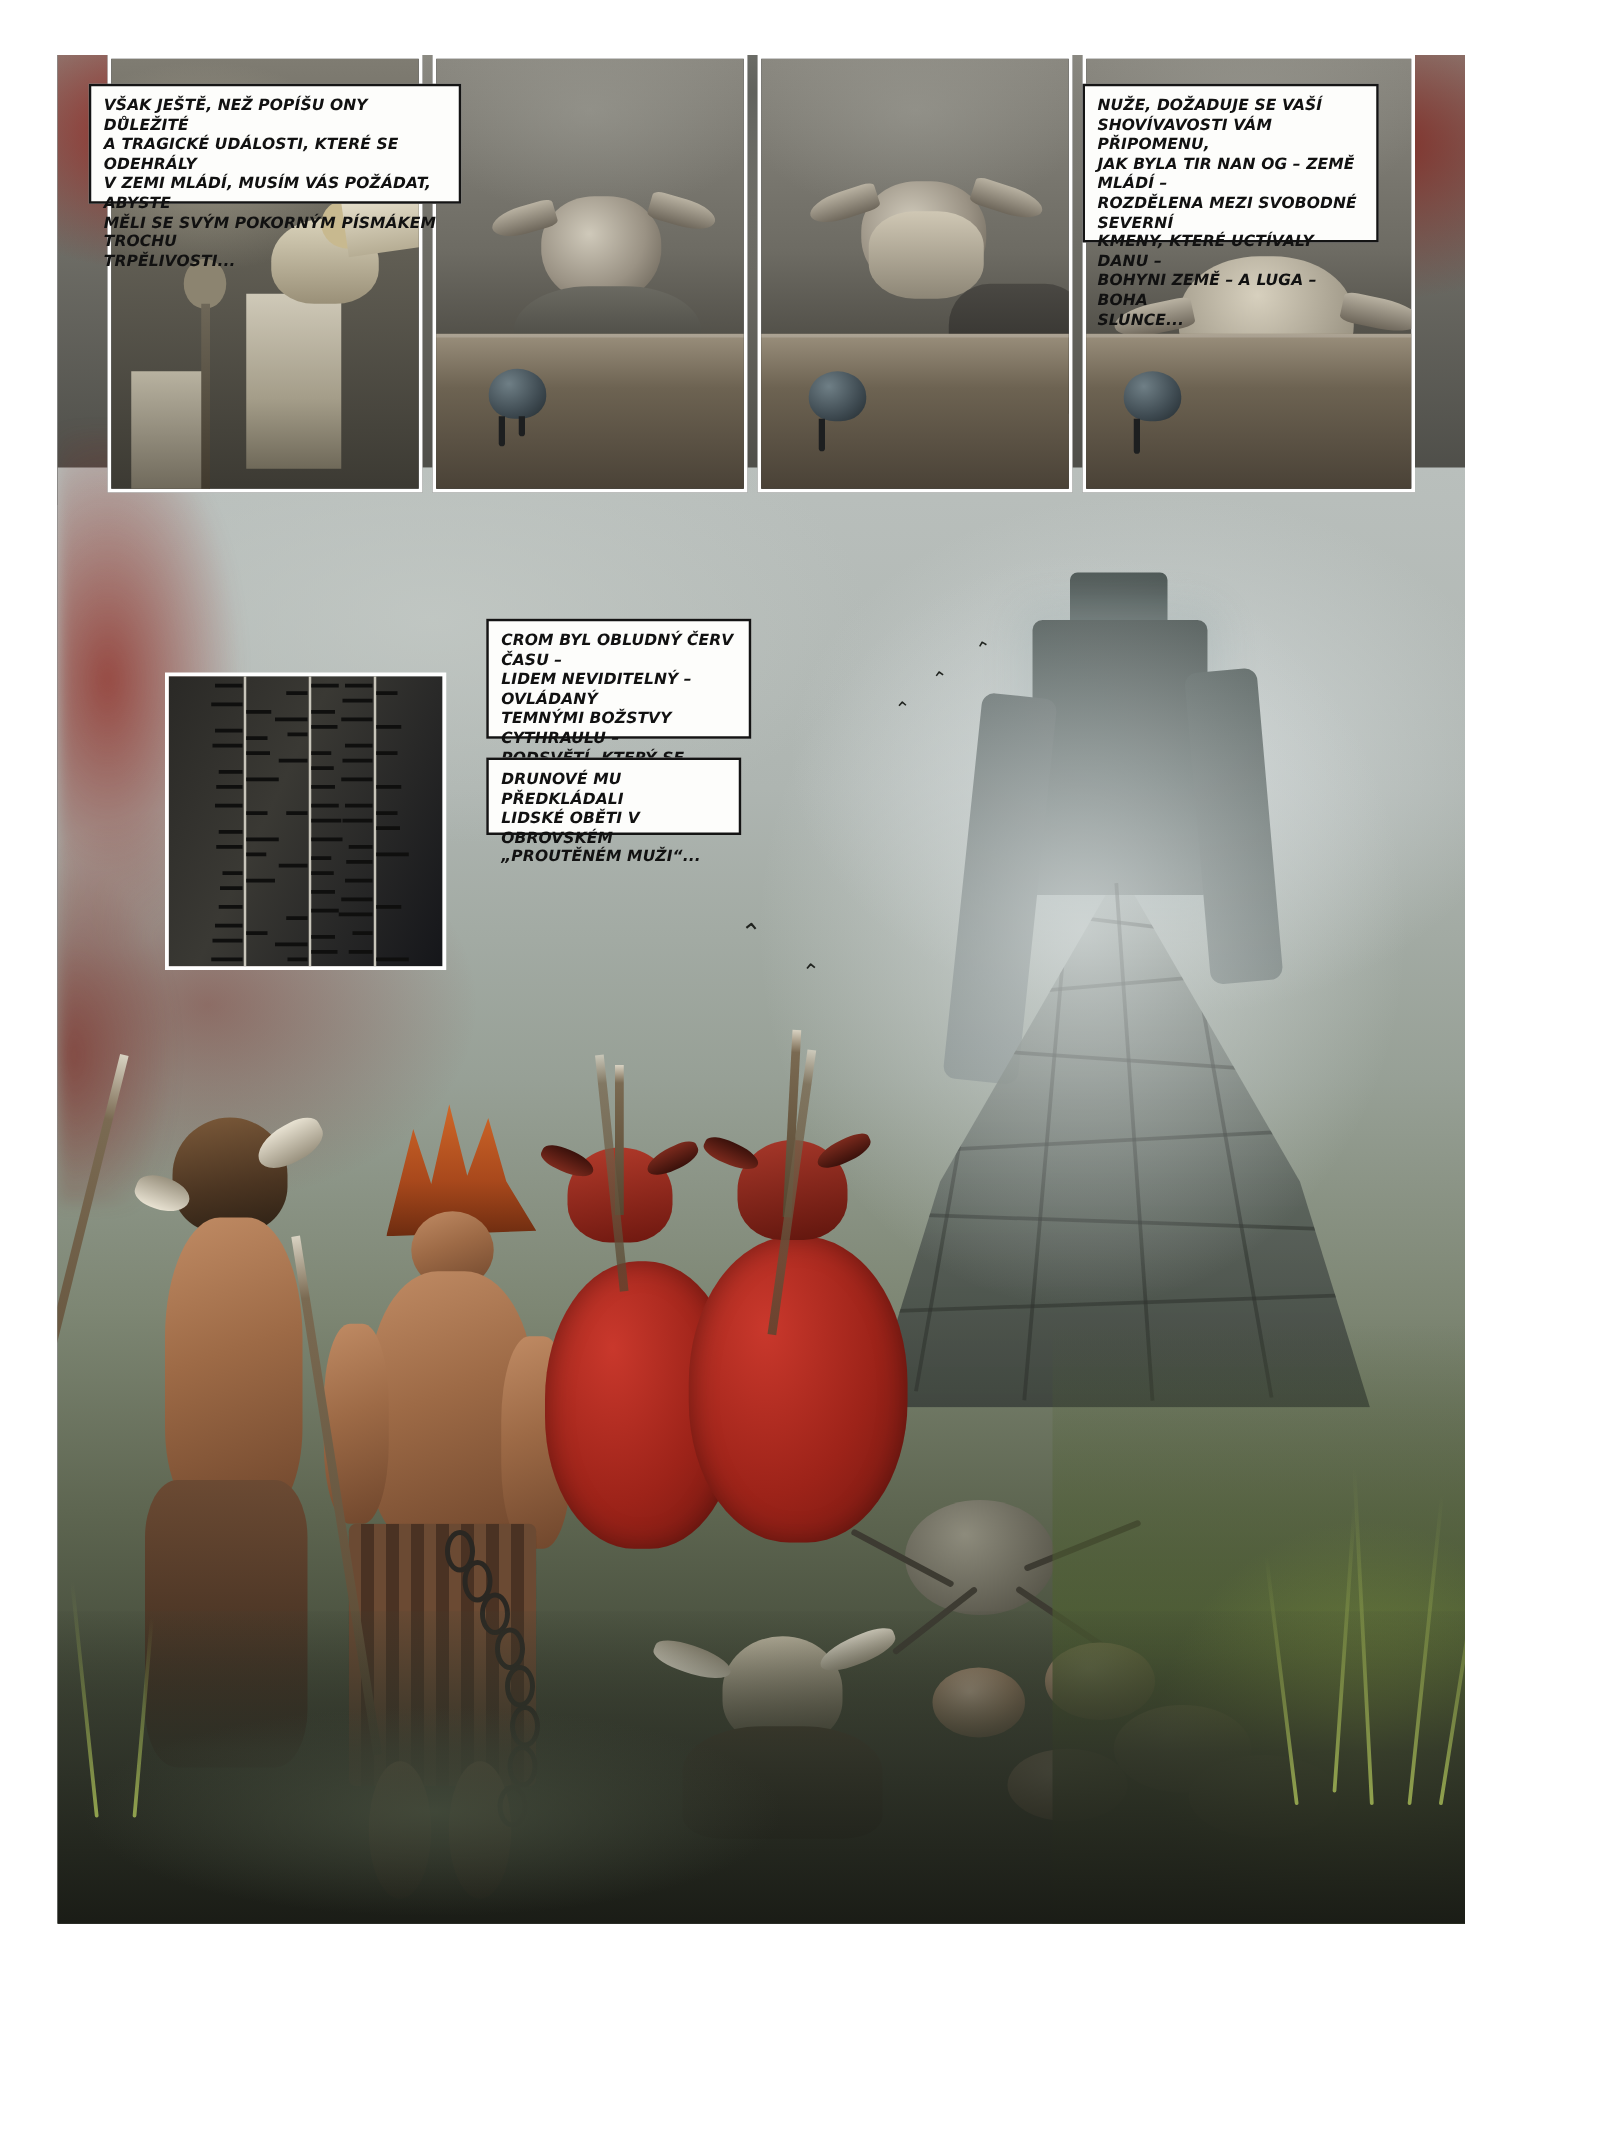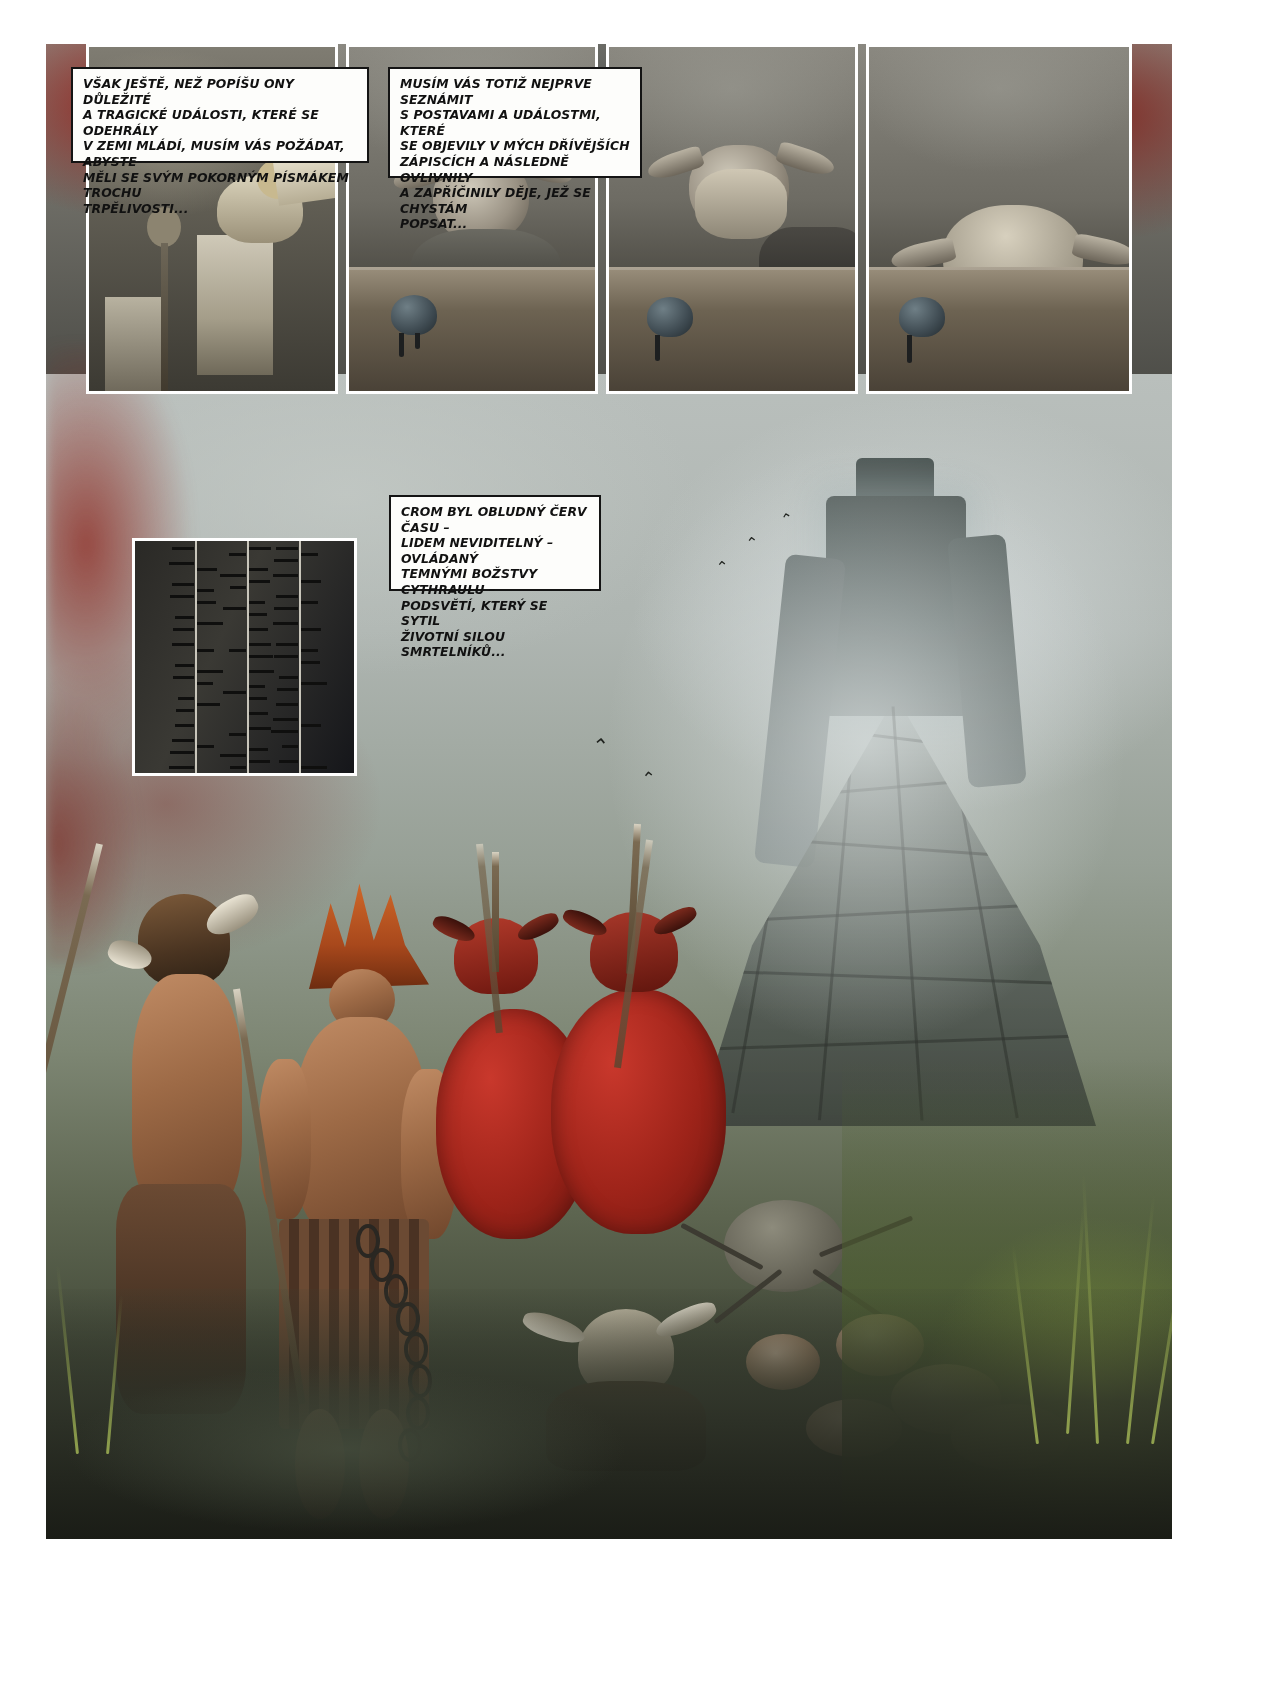--- a/index.html
+++ b/index.html
@@ -517,30 +517,34 @@
     </div>
 
   </div>
 
   <div class="caption" style="left:71px; top:67px; width:298px; height:96px;">VŠAK JEŠTĚ, NEŽ POPÍŠU ONY DŮLEŽITÉ
 A TRAGICKÉ UDÁLOSTI, KTERÉ SE ODEHRÁLY
 V ZEMI MLÁDÍ, MUSÍM VÁS POŽÁDAT, ABYSTE
 MĚLI SE SVÝM POKORNÝM PÍSMÁKEM TROCHU
 TRPĚLIVOSTI...</div>
 
-  <div class="caption" style="left:388px; top:67px; width:254px; height:111px;">MUSÍM VÁS TOTIŽ NEJPRVE SEZNÁMIT
-S POSTAVAMI A UDÁLOSTMI, KTERÉ
-SE OBJEVILY V MÝCH DŘÍVĚJŠÍCH
-ZÁPISCÍCH A NÁSLEDNĚ OVLIVNILY
-A ZAPŘÍČINILY DĚJE, JEŽ SE CHYSTÁM
-POPSAT...</div>
-
-
+
+
+  <div class="caption" style="left:866px; top:67px; width:237px; height:127px;">NUŽE, DOŽADUJE SE VAŠÍ
+SHOVÍVAVOSTI VÁM PŘIPOMENU,
+JAK BYLA TIR NAN OG – ZEMĚ MLÁDÍ –
+ROZDĚLENA MEZI SVOBODNÉ SEVERNÍ
+KMENY, KTERÉ UCTÍVALY DANU –
+BOHYNI ZEMĚ – A LUGA – BOHA
+SLUNCE...</div>
 
 
   <div class="caption" style="left:389px; top:495px; width:212px; height:96px;">CROM BYL OBLUDNÝ ČERV ČASU –
 LIDEM NEVIDITELNÝ – OVLÁDANÝ
 TEMNÝMI BOŽSTVY CYTHRAULU –
 PODSVĚTÍ, KTERÝ SE SYTIL
 ŽIVOTNÍ SILOU SMRTELNÍKŮ...</div>
 
+  <div class="caption" style="left:389px; top:606px; width:204px; height:62px;">DRUNOVÉ MU PŘEDKLÁDALI
+LIDSKÉ OBĚTI V OBROVSKÉM
+„PROUTĚNÉM MUŽI“...</div>
 
 </div>
 
 </body></html>

